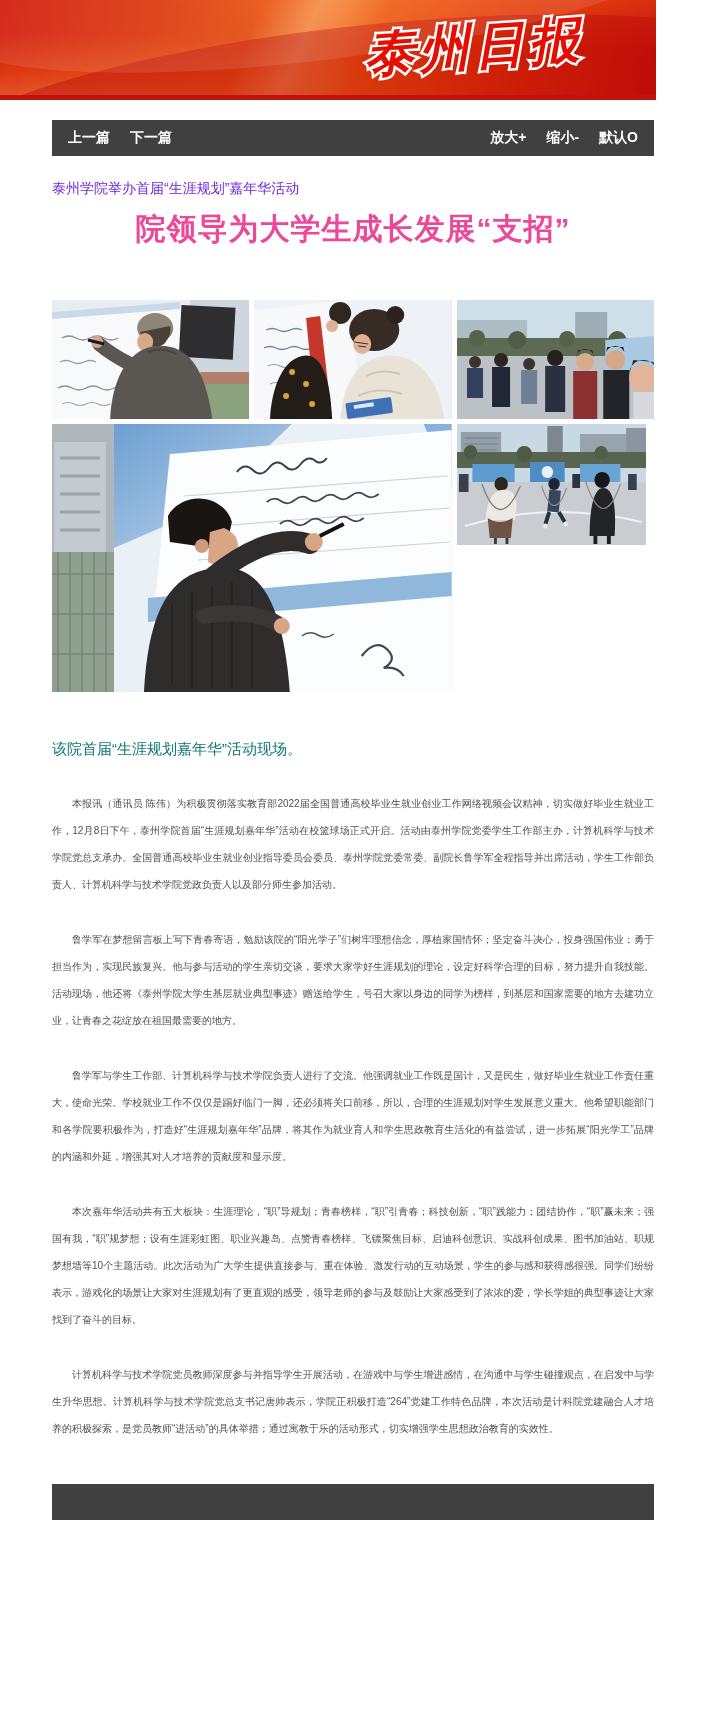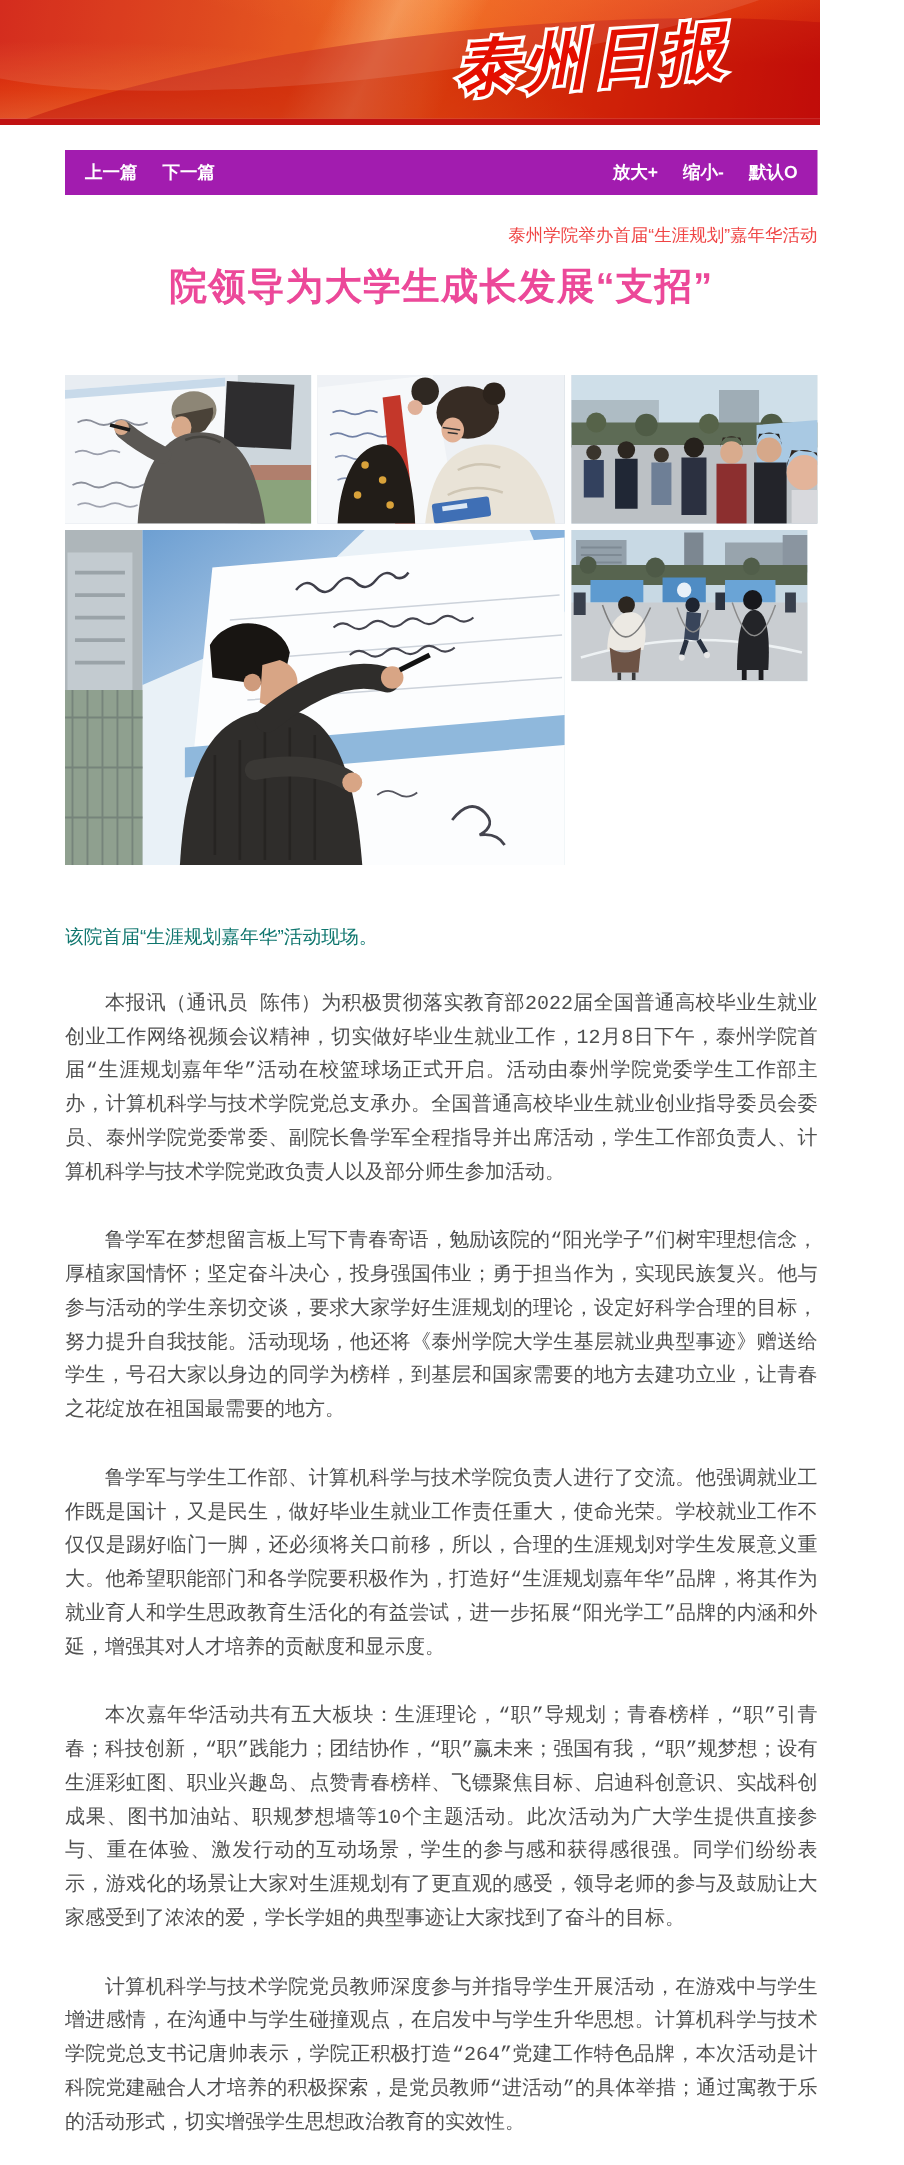--- a/index.html
+++ b/index.html
@@ -26,45 +26,45 @@
     background:rgba(255,255,255,0.10);border-radius:50%;transform:rotate(-7deg);
   }
   .logo{position:absolute;right:42px;top:4px;z-index:3;}
   .logo text{
     font-family:"DejaVu Serif",serif;font-style:italic;font-weight:bold;
     letter-spacing:5px;
   }
 
   
   .bar{
-    margin-left:52px;width:602px;height:36px;background:#a21caf;color:#fff;
+    margin-left:52px;width:602px;height:36px;background:#404040;color:#fff;
     display:flex;align-items:center;justify-content:space-between;
     padding:0 16px;box-sizing:border-box;font-size:14px;font-weight:bold;
   }
   .bar-top{margin-top:20px;}
   .bar-bottom{margin-top:42px;}
   .bar .grp{display:flex;gap:20px;}
   .bar a{color:#fff;text-decoration:none;cursor:pointer;}
 
   
   .content{margin-left:52px;width:602px;}
-  .subtitle{margin-top:24px;text-align:right;font-size:14px;color:#ef4444;}
+  .subtitle{margin-top:24px;text-align:left;font-size:14px;color:#6d28d9;}
   .title{margin-top:11px;text-align:center;font-size:30px;font-weight:bold;color:#ec4899;letter-spacing:1px;font-family:"Liberation Sans",sans-serif;}
 
   .photos{margin-top:50px;display:grid;grid-template-columns:1fr 1fr 1fr;gap:5px;}
   .ph{overflow:hidden;background:#dfe5ea;}
   .ph svg{display:block;width:100%;height:100%;}
   .r1{height:119px;}
   .big{grid-column:1 / span 2;height:268px;}
   .rcol{height:268px;display:flex;flex-direction:row;gap:8px;}
   .rtop{height:121px;}
   .rbot{flex:1;}
 
   .caption{margin-top:48px;font-size:15px;color:#0f766e;}
-  .para{margin:28px 0 0 0;font-size:16px;line-height:27px;color:#4f4f4f;text-align:justify;text-indent:2em;font-family:Liberation Mono, monospace;}
+  .para{margin:28px 0 0 0;font-size:10px;line-height:27px;color:#4f4f4f;text-align:justify;text-indent:2em;}
   .para:first-of-type{margin-top:31px;}
 </style>
 </head>
 <body>
 
 <div class="viewport">
 
   <div class="banner">
     <svg class="logo" width="280" height="88" viewBox="0 0 280 88">
       <text x="140" y="60" text-anchor="middle" font-size="50" fill="#e40f00" stroke="#ffffff" stroke-width="5" paint-order="stroke" transform="rotate(-4 140 44)">泰州日报</text>

